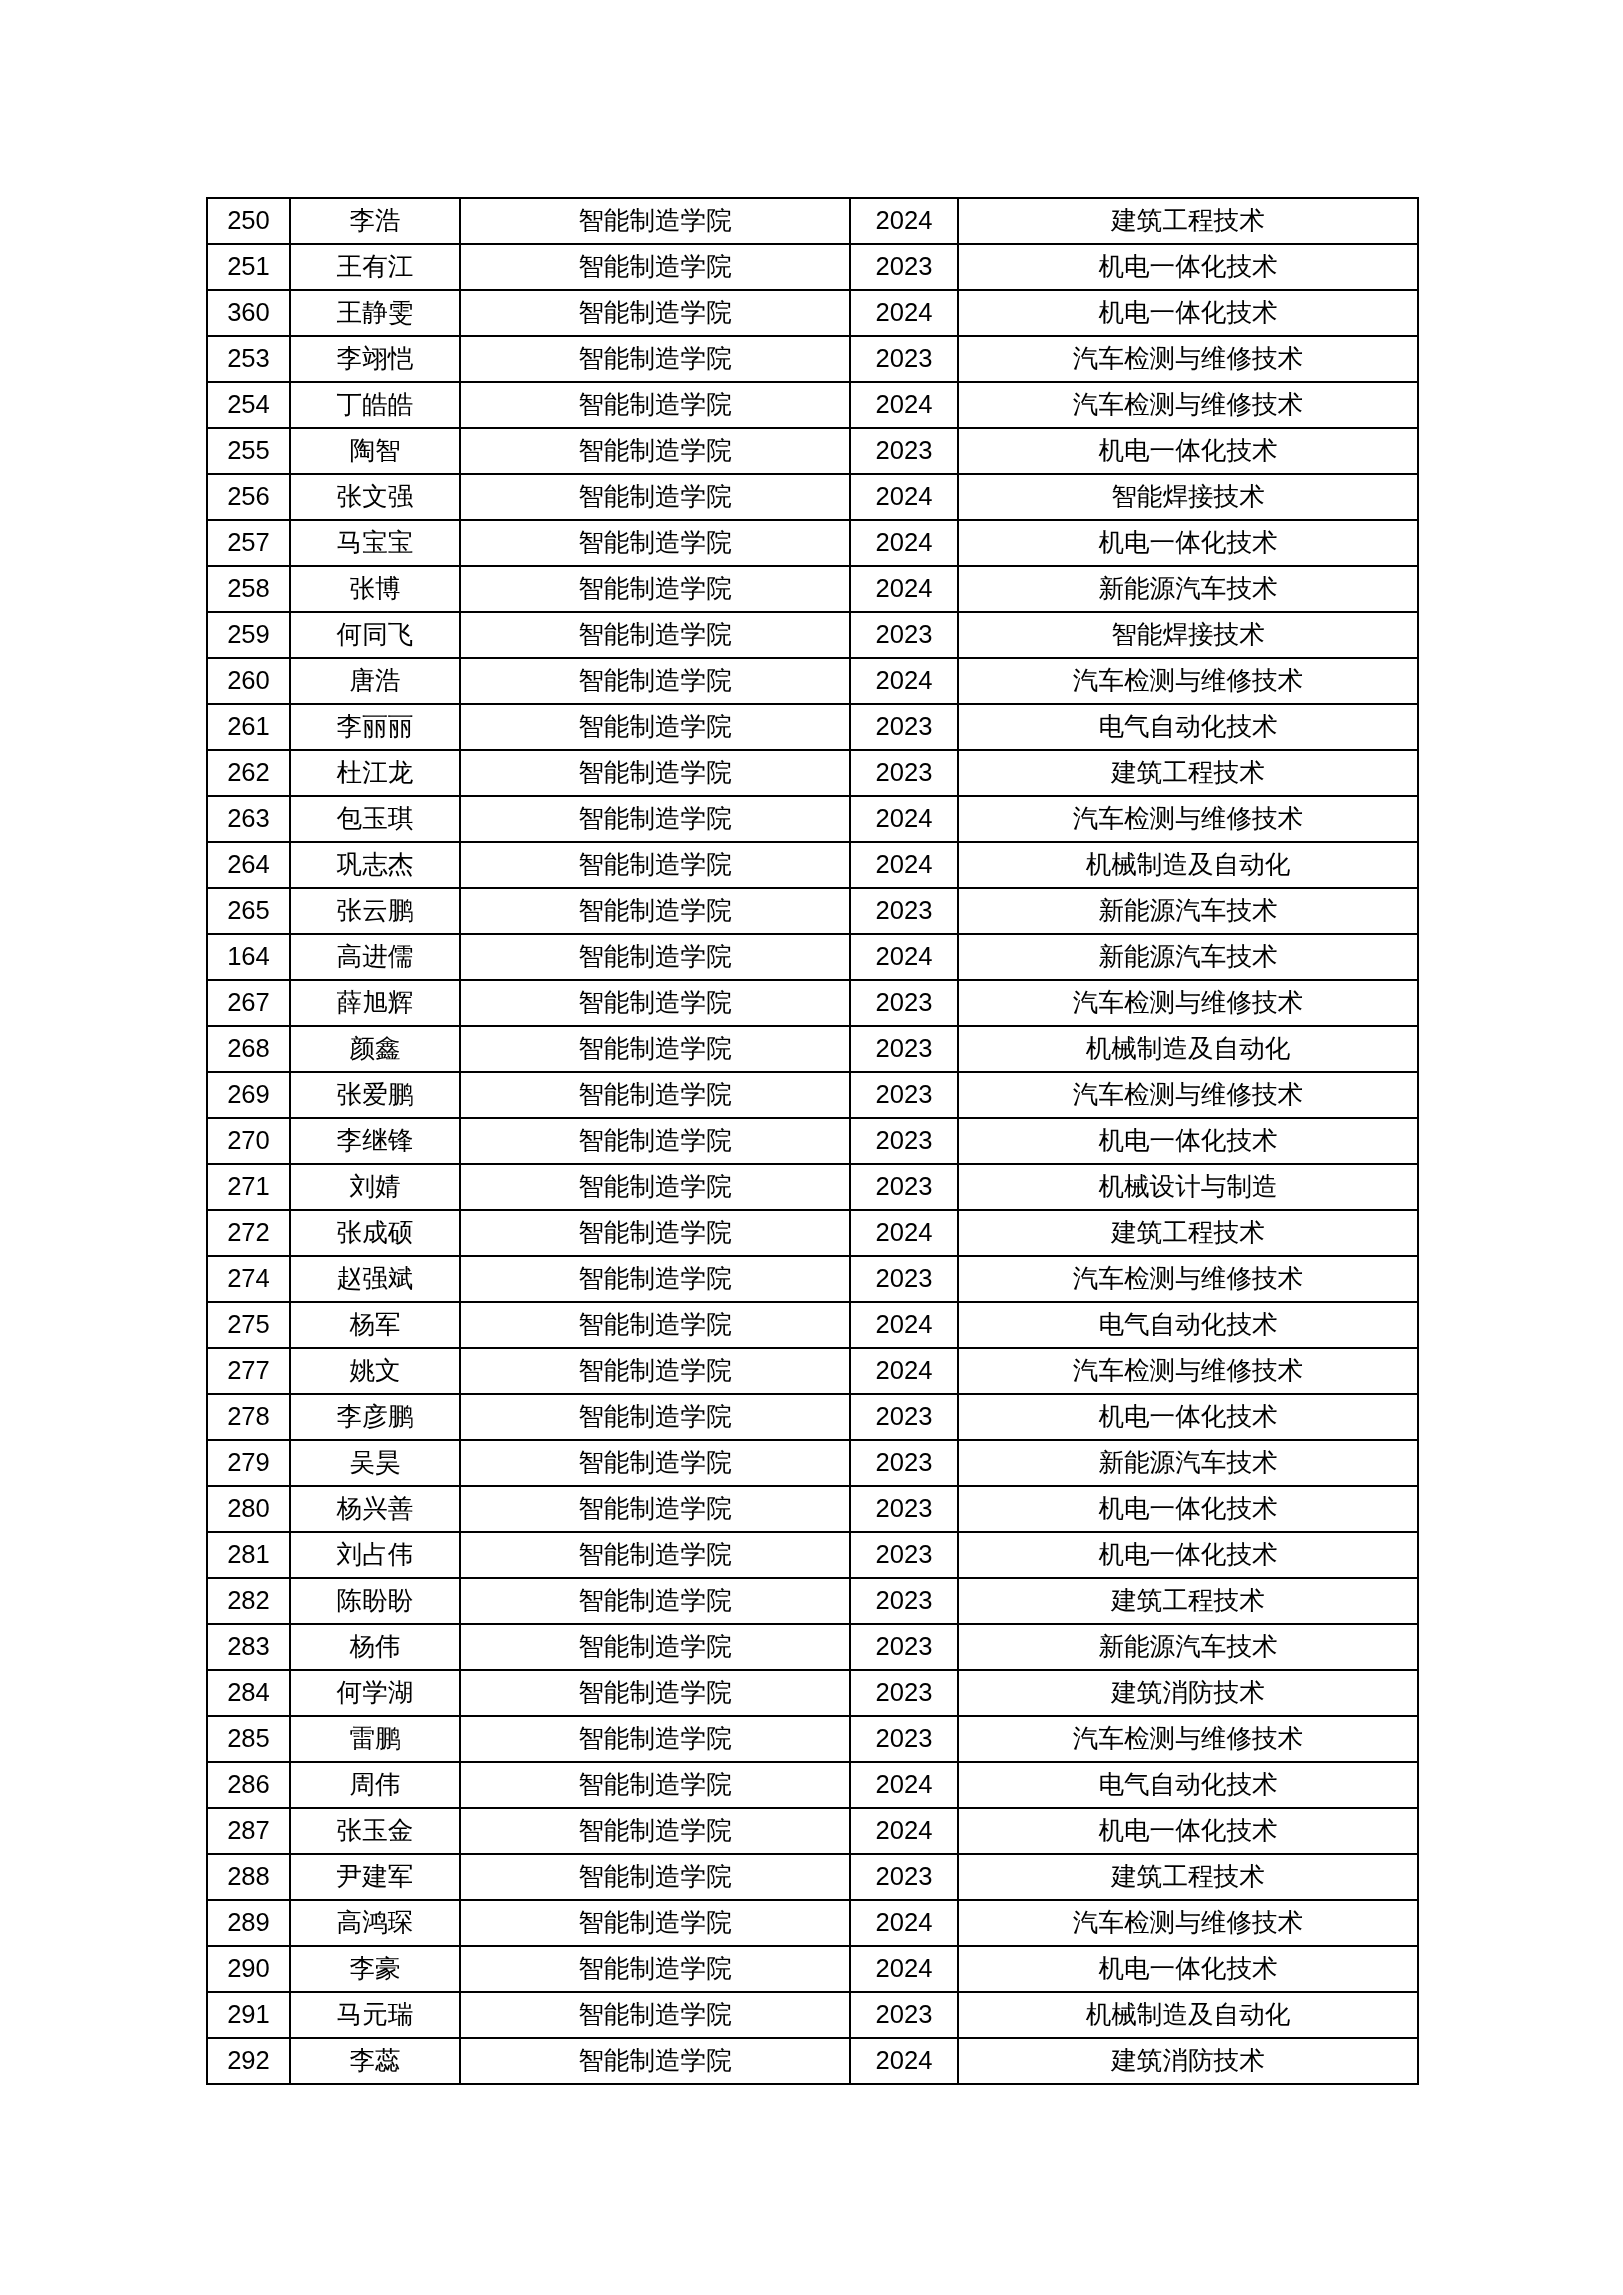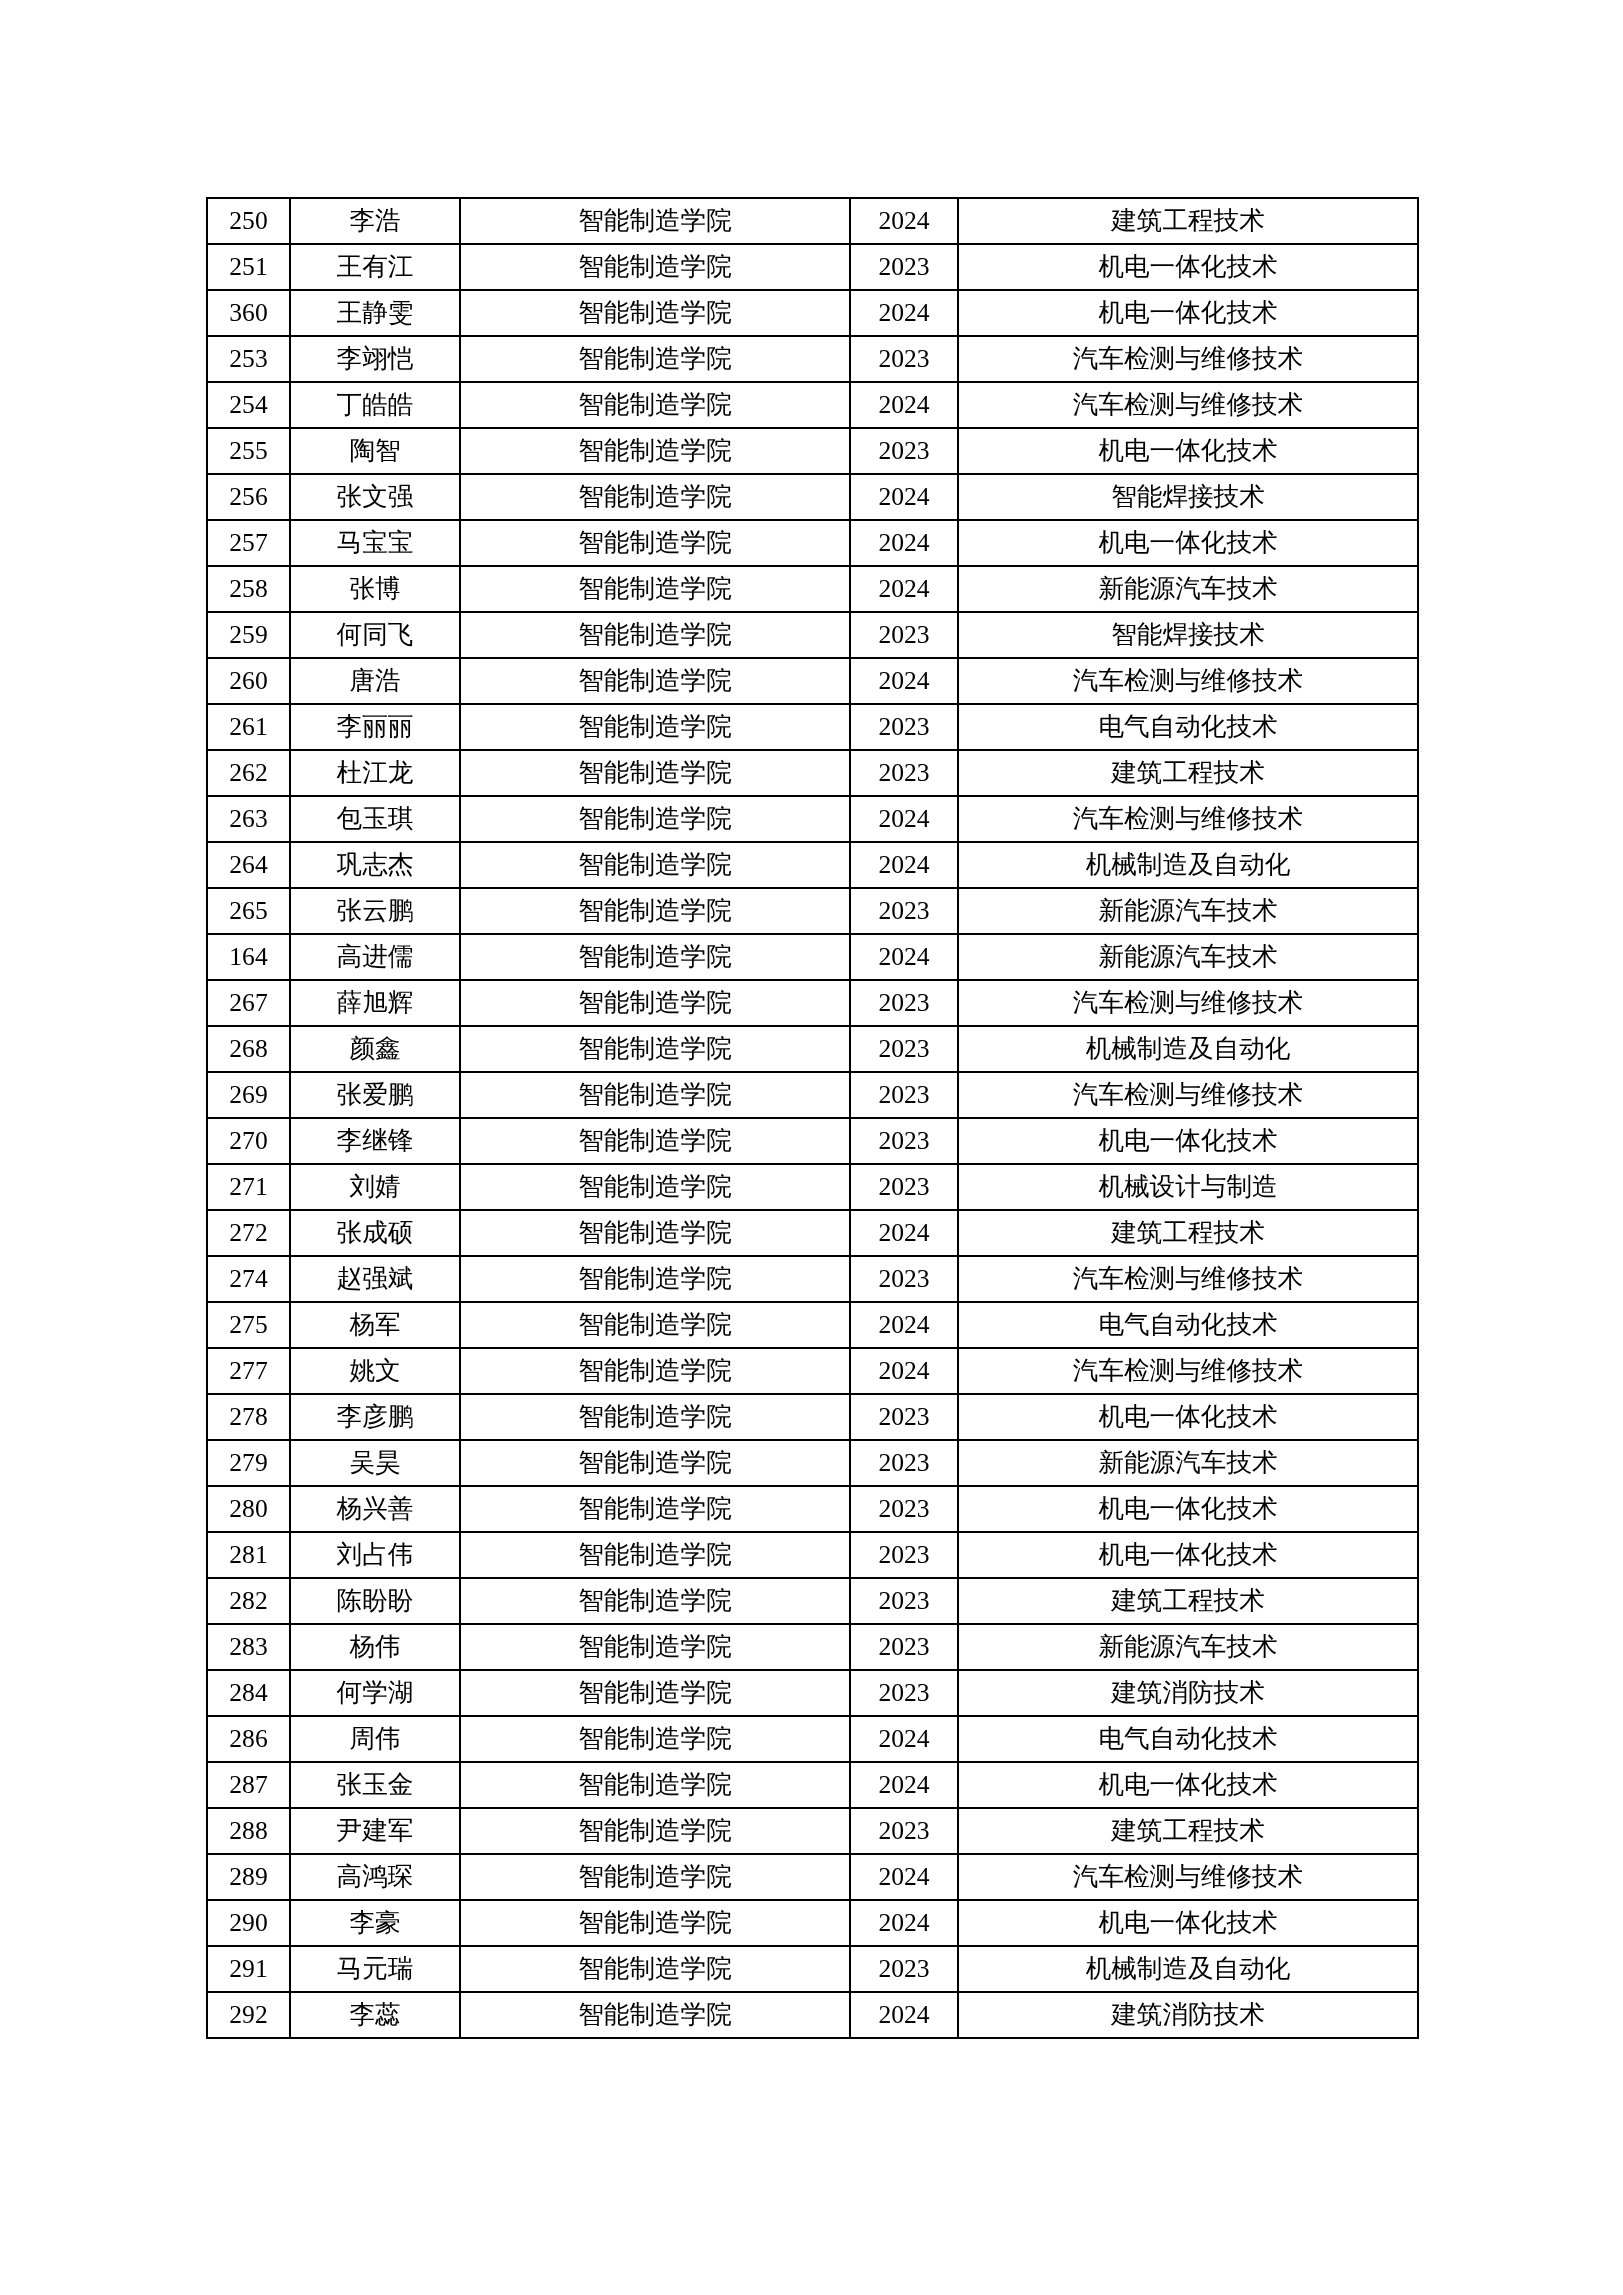--- a/index.html
+++ b/index.html
@@ -5,21 +5,21 @@
   html, body {
     margin: 0;
     padding: 0;
     background: #ffffff;
   }
   .page {
     position: relative;
     width: 1623px;
     height: 2295px;
     background: #ffffff;
-    font-family: Liberation Serif, serif;
+    font-family: Liberation Sans, sans-serif;
     color: #000000;
   }
   table.roster {
     position: absolute;
     left: 206px;
     top: 197px;
     width: 1211px;
     border-collapse: collapse;
     table-layout: fixed;
   }
@@ -278,20 +278,27 @@
           <td>新能源汽车技术</td>
         </tr>
         <tr>
           <td>284</td>
           <td>何学湖</td>
           <td>智能制造学院</td>
           <td>2023</td>
           <td>建筑消防技术</td>
         </tr>
         <tr>
+          <td>285</td>
+          <td>雷鹏</td>
+          <td>智能制造学院</td>
+          <td>2023</td>
+          <td>汽车检测与维修技术</td>
+        </tr>
+        <tr>
           <td>286</td>
           <td>周伟</td>
           <td>智能制造学院</td>
           <td>2024</td>
           <td>电气自动化技术</td>
         </tr>
         <tr>
           <td>287</td>
           <td>张玉金</td>
           <td>智能制造学院</td>

